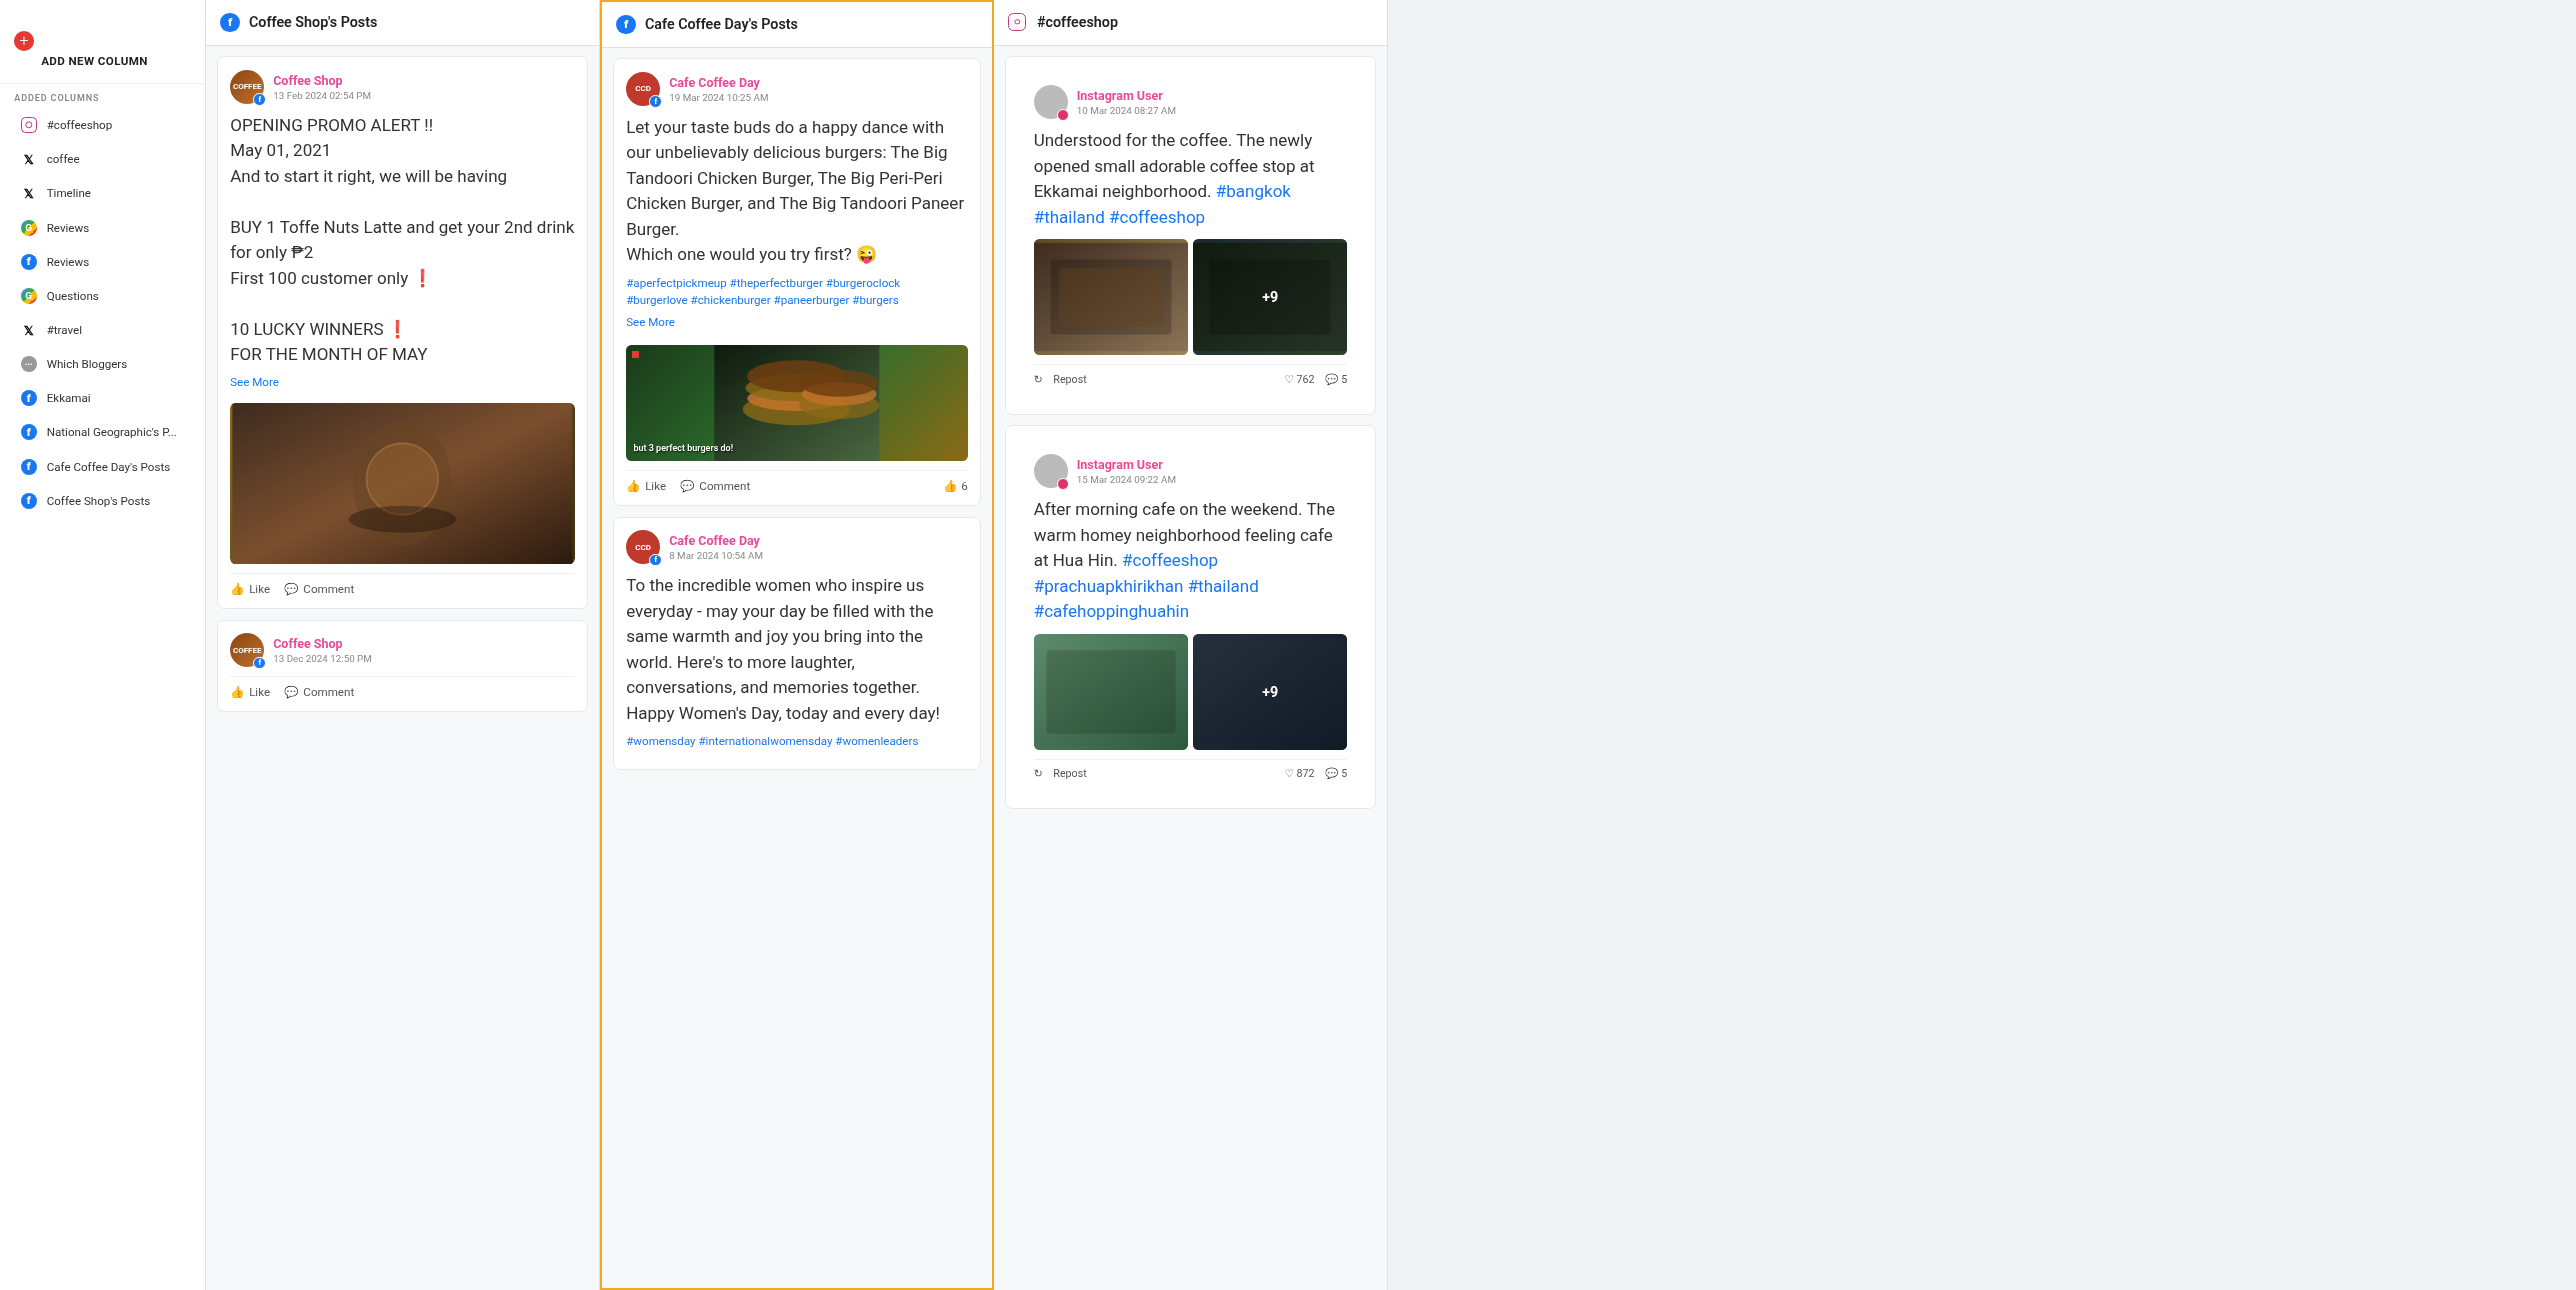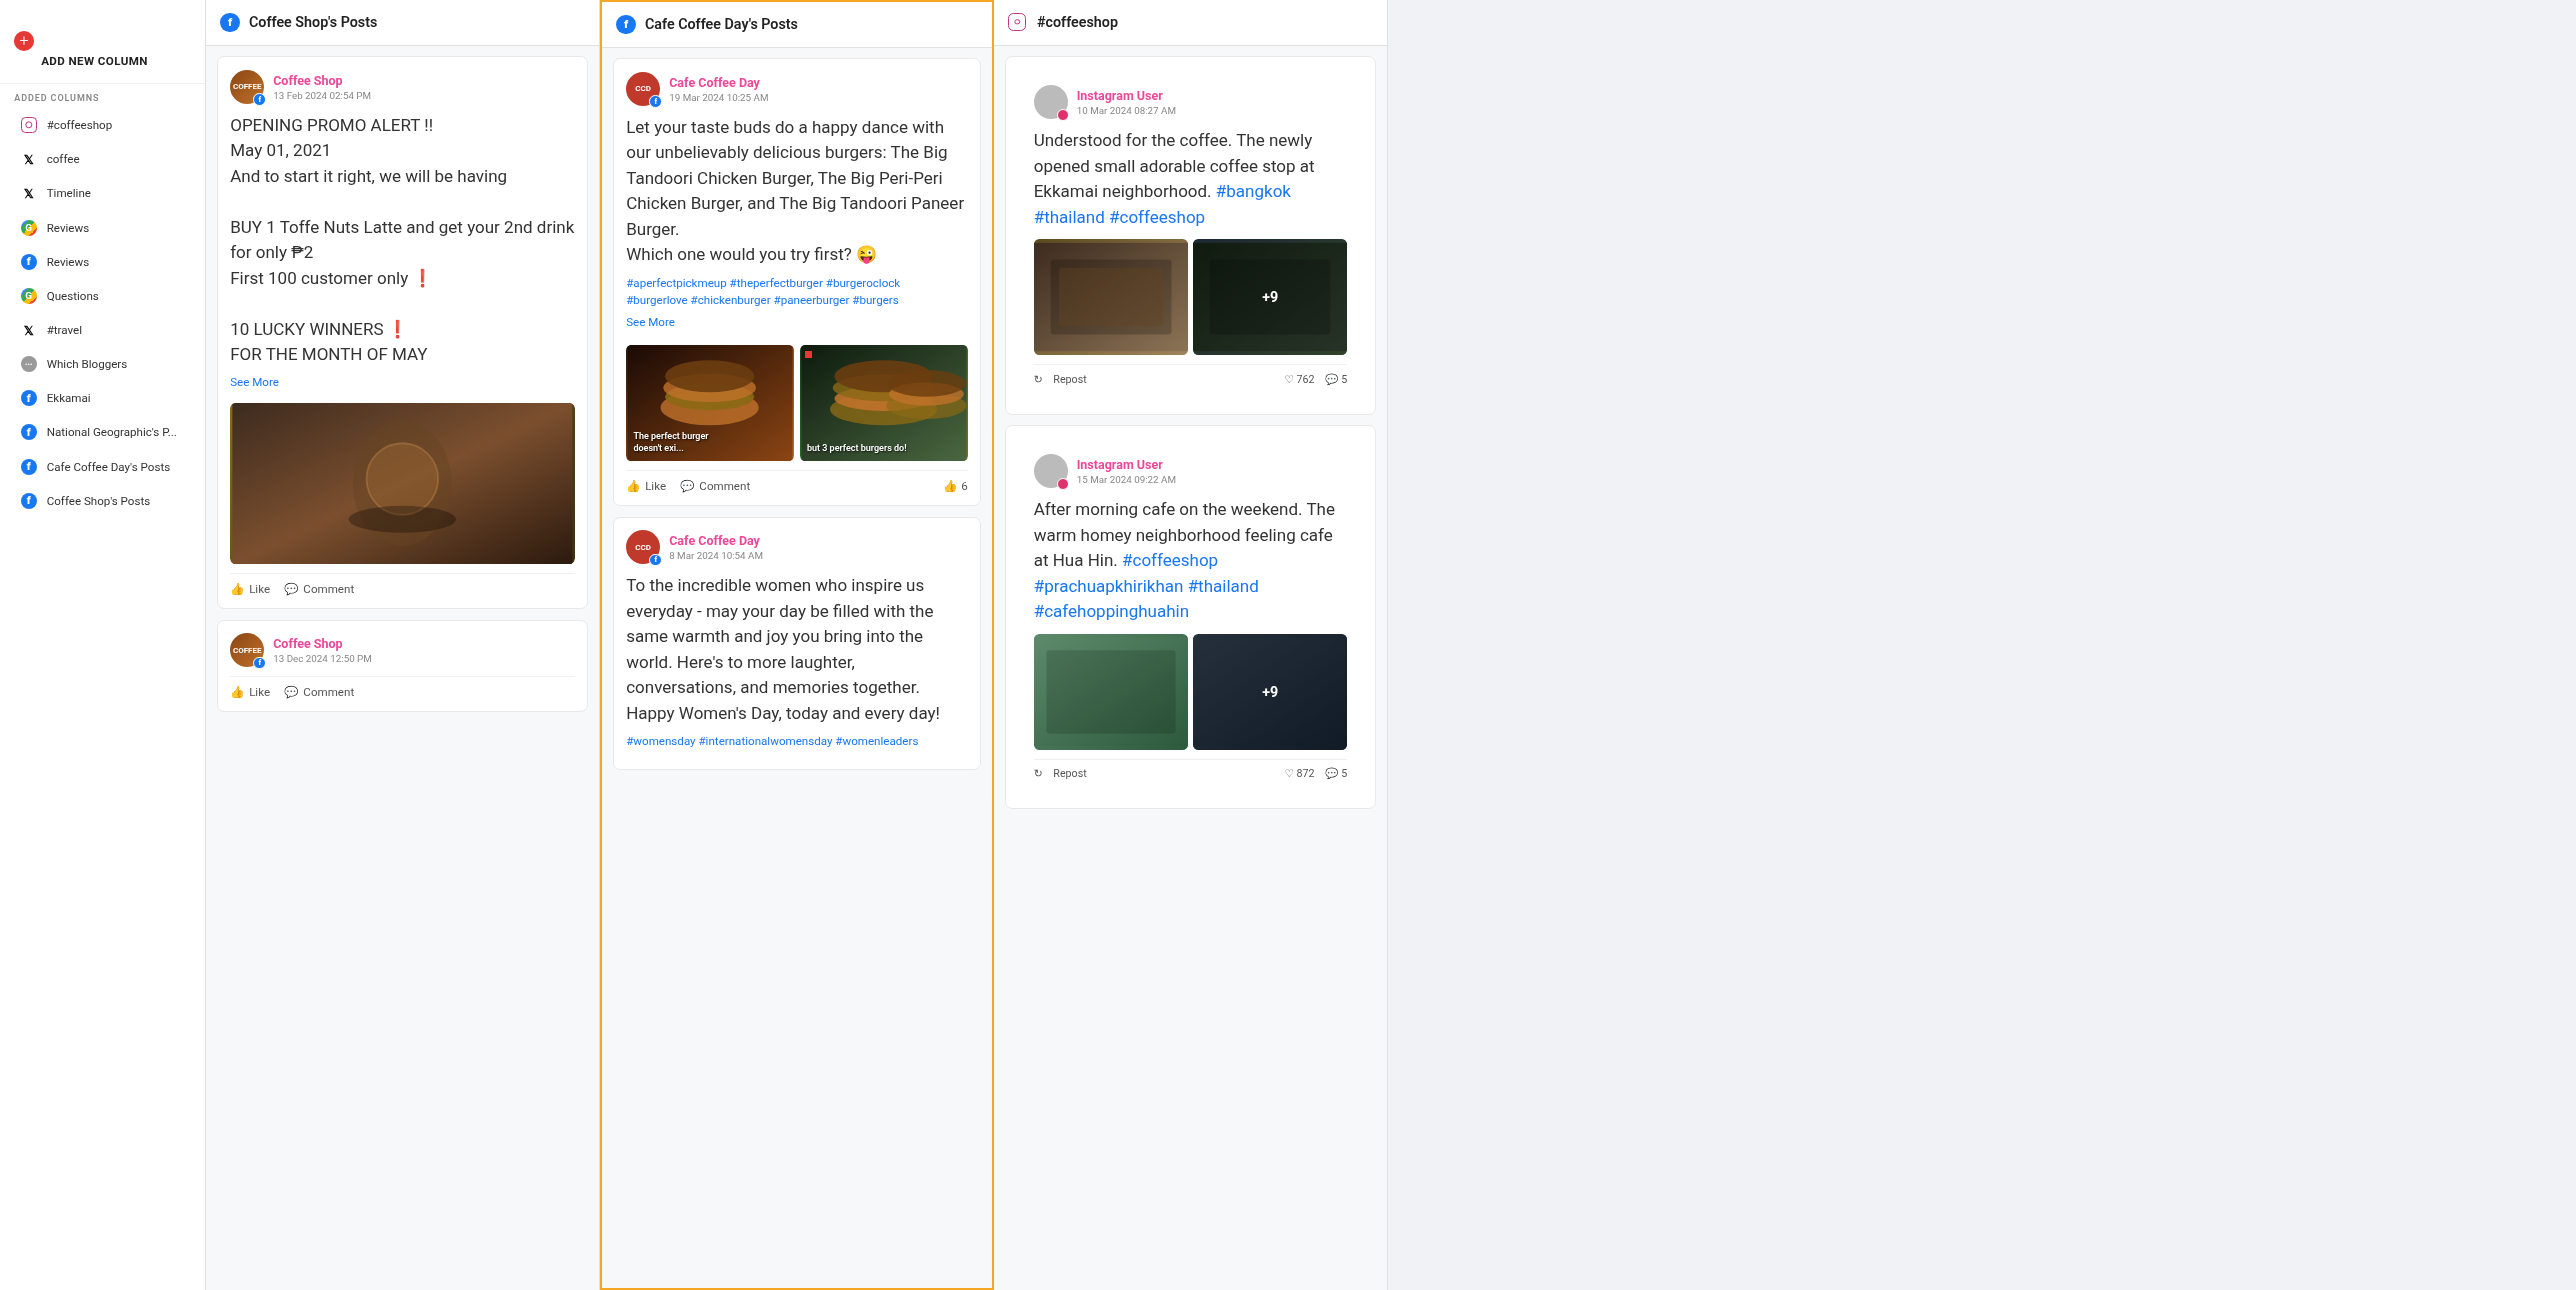--- a/index.html
+++ b/index.html
@@ -575,36 +575,20 @@
           Let your taste buds do a happy dance with our unbelievably delicious burgers: The Big Tandoori Chicken Burger, The Big Peri-Peri Chicken Burger, and The Big Tandoori Paneer Burger.<br>
           Which one would you try first? 😜
         </div>
         <div class="post-hashtags">
           #aperfectpickmeup #theperfectburger #burgeroclock<br>
           #burgerlove #chickenburger #paneerburger #burgers
         </div>
         <a class="post-link">See More</a>
         
         <div class="burger-images">
-          <div class="burger-img burger-img-left">
-            <svg width="100%" height="116" viewBox="0 0 185 130" xmlns="http://www.w3.org/2000/svg">
-              <defs>
-                <linearGradient id="burgerLeft" x1="0%" y1="0%" x2="100%" y2="100%">
-                  <stop offset="0%" style="stop-color:#1a0a05;stop-opacity:1"></stop>
-                  <stop offset="100%" style="stop-color:#8B4513;stop-opacity:1"></stop>
-                </linearGradient>
-              </defs>
-              <rect width="185" height="130" fill="url(#burgerLeft)"></rect>
-              <ellipse cx="92" cy="70" rx="55" ry="20" fill="#c0722a" opacity="0.8"></ellipse>
-              <ellipse cx="92" cy="58" rx="50" ry="15" fill="#8B6914" opacity="0.9"></ellipse>
-              <ellipse cx="92" cy="48" rx="52" ry="16" fill="#c0722a" opacity="0.8"></ellipse>
-              <ellipse cx="92" cy="35" rx="50" ry="18" fill="#6B3D0F" opacity="0.9"></ellipse>
-            </svg>
-            <div class="burger-img-text">The perfect burger<br>doesn't exi...</div>
-          </div>
           <div class="burger-img burger-img-right">
             <div style="position:absolute;top:5.4px;left:5.4px;width:7.2px;height:7.2px;background:#e53935;border-radius:50;"></div>
             <svg width="100%" height="116" viewBox="0 0 185 130" xmlns="http://www.w3.org/2000/svg">
               <defs>
                 <linearGradient id="burgerRight" x1="0%" y1="0%" x2="100%" y2="100%">
                   <stop offset="0%" style="stop-color:#0d1a0d;stop-opacity:1"></stop>
                   <stop offset="100%" style="stop-color:#4a6741;stop-opacity:1"></stop>
                 </linearGradient>
               </defs>
               <rect width="185" height="130" fill="url(#burgerRight)"></rect>

